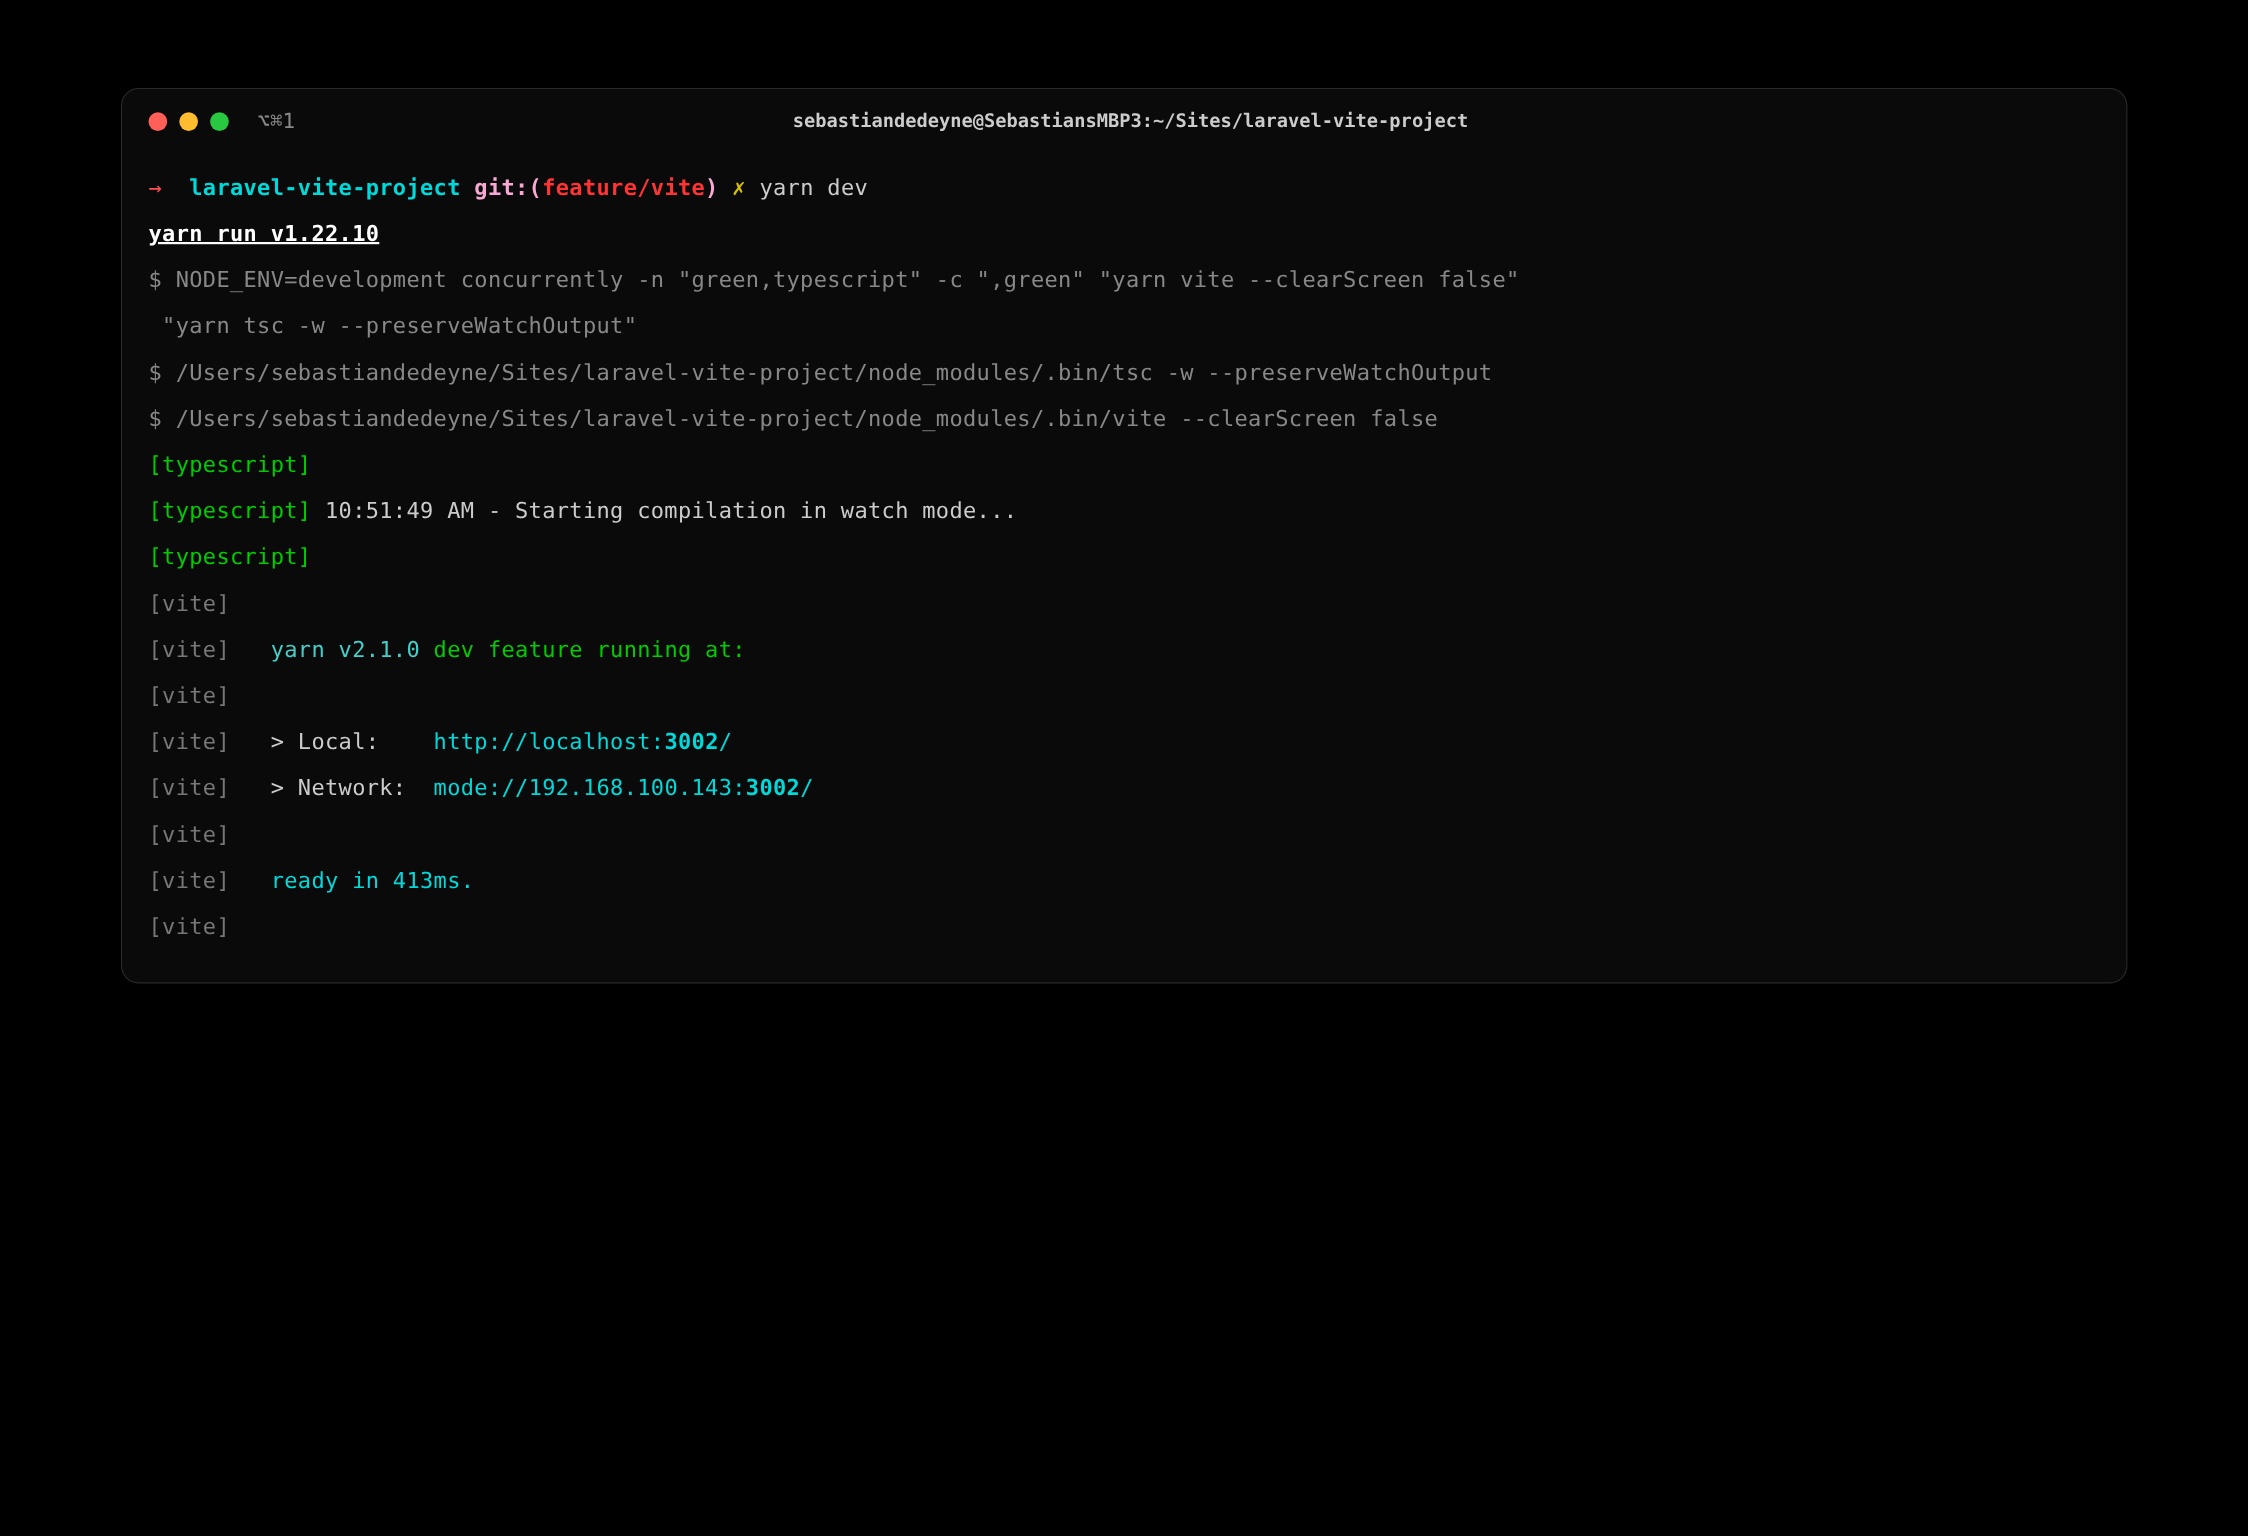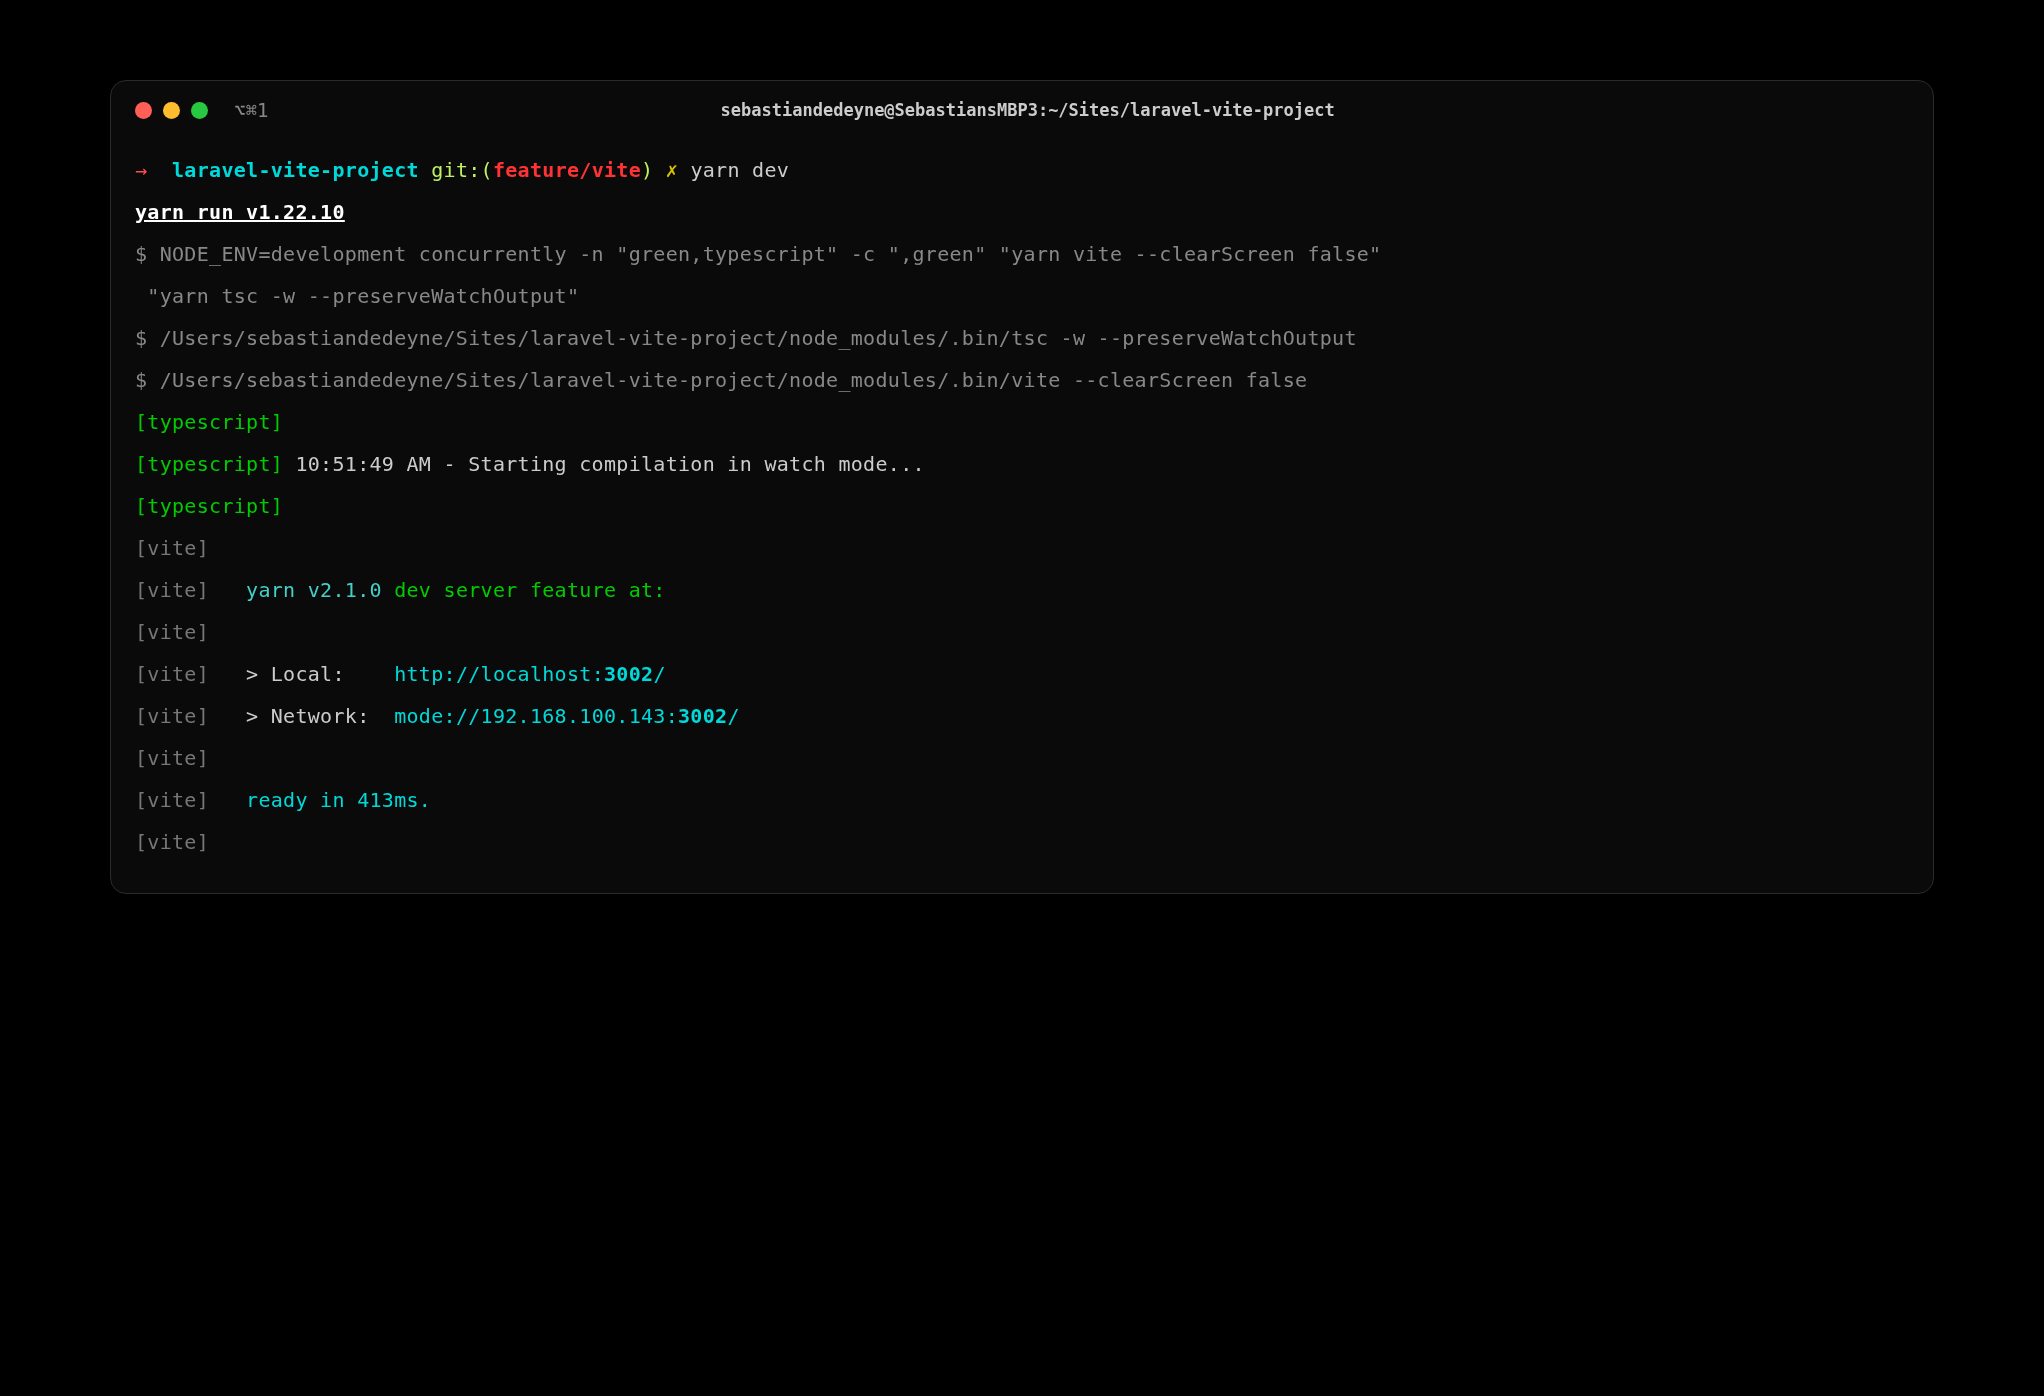--- a/index.html
+++ b/index.html
@@ -68,21 +68,21 @@
       letter-spacing: 0.3px;
     }
 
     .line {
       white-space: pre;
       color: #cccccc;
     }
 
     .arrow { color: #ff4d4d; }
     .dir { color: #00d9d9; font-weight: bold; text-align: center; }
-    .git-label { color: #bef264; font-weight: normal; }
+    .git-label { color: #f9a8d4; font-weight: bold; }
     .git-branch { color: #ff3333; font-weight: bold; }
     .prompt-x { color: #d9c200; font-weight: bold; }
     .cmd { color: #cccccc; }
     .yarn-run { color: #ffffff; font-weight: bold; text-decoration: underline; }
     .dim { color: #888888; }
     .ts-tag { color: #00cc00; }
     .compile-msg { color: #cccccc; }
     .dim-vite { color: #777777; }
     .vite-name { color: #44d0c8; }
     .dev-server { color: #00cc00; }
@@ -113,21 +113,21 @@
     <div class="line dim">$ NODE_ENV=development concurrently -n "green,typescript" -c ",green" "yarn vite --clearScreen false"</div>
     <div class="line dim"> "yarn tsc -w --preserveWatchOutput"</div>
     <div class="line dim">$ /Users/sebastiandedeyne/Sites/laravel-vite-project/node_modules/.bin/tsc -w --preserveWatchOutput</div>
     <div class="line dim">$ /Users/sebastiandedeyne/Sites/laravel-vite-project/node_modules/.bin/vite --clearScreen false</div>
 
     <div class="line"><span class="ts-tag">[typescript]</span></div>
     <div class="line"><span class="ts-tag">[typescript]</span><span class="compile-msg"> 10:51:49 AM - Starting compilation in watch mode...</span></div>
     <div class="line"><span class="ts-tag">[typescript]</span></div>
 
     <div class="line"><span class="dim-vite">[vite]</span></div>
-    <div class="line"><span class="dim-vite">[vite]</span>   <span class="vite-name">yarn v2.1.0</span><span class="dev-server"> dev server feature at:</span></div>
+    <div class="line"><span class="dim-vite">[vite]</span>   <span class="vite-name">yarn v2.1.0</span><span class="dev-server"> dev feature running at:</span></div>
     <div class="line"><span class="dim-vite">[vite]</span></div>
     <div class="line"><span class="dim-vite">[vite]</span>   <span class="server-label">&gt; Local:   </span> <span class="url"><span>http://localhost:</span><span class="url-bold">3002</span><span>/</span></span></div>
     <div class="line"><span class="dim-vite">[vite]</span>   <span class="server-label">&gt; Network: </span> <span class="url"><span>mode://192.168.100.143:</span><span class="url-bold">3002</span><span>/</span></span></div>
     <div class="line"><span class="dim-vite">[vite]</span></div>
     <div class="line"><span class="dim-vite">[vite]</span>   <span class="ready">ready in 413ms.</span></div>
     <div class="line"><span class="dim-vite">[vite]</span></div>
   </div>
 </div>
 
 </body></html>

